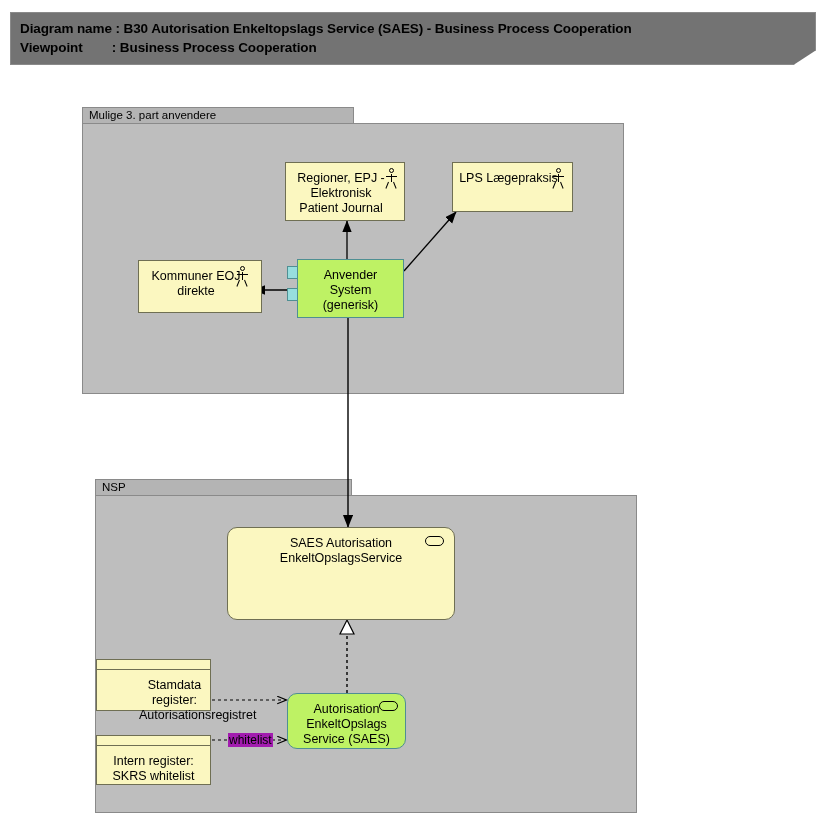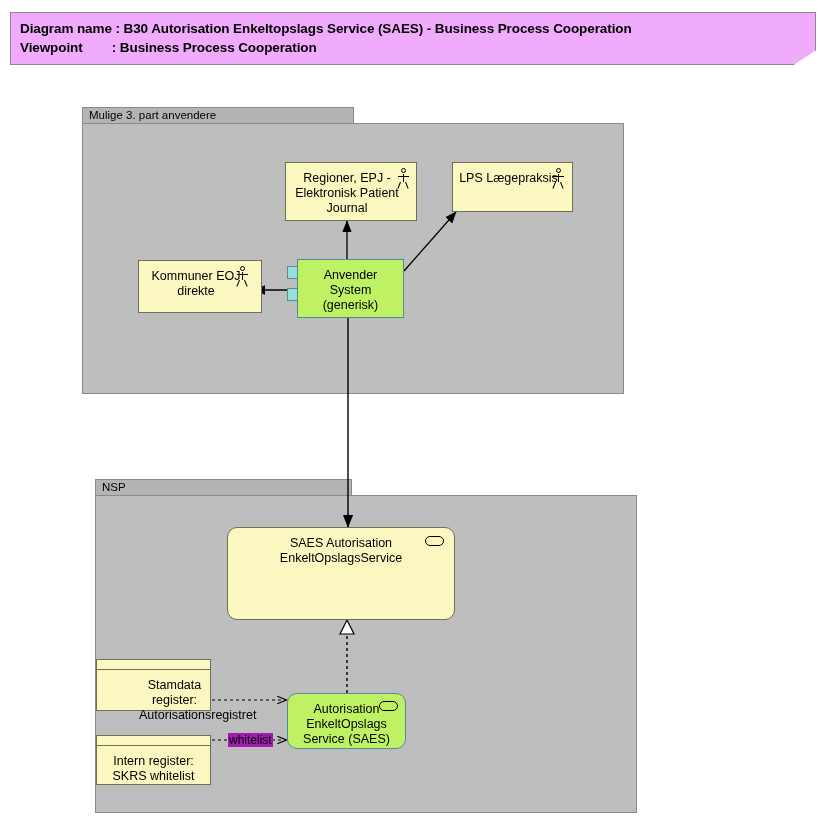--- a/index.html
+++ b/index.html
@@ -15,21 +15,21 @@
     overflow: hidden;
   }
 
   
   #title-banner {
     position: absolute;
     left: 10px;
     top: 12px;
     width: 806px;
     height: 53px;
-    background: #f0abfc;
+    background: #737373;
     border: 1px solid #8a8a8a;
     box-sizing: border-box;
     clip-path: polygon(0 0, 100% 0, 100% 72%, 97.2% 100%, 0 100%);
   }
   .title-row {
     position: absolute;
     left: 9px;
     font-size: 13.5px;
     font-weight: bold;
     color: #000;
@@ -244,21 +244,21 @@
     </g>
 
     <g>
       <line x1="212" y1="740" x2="286" y2="740" stroke="#000" stroke-width="1.1" stroke-dasharray="3,3" marker-end="url(#arrow-open)"></line>
     </g>
   </svg>
 </div>
 
 <div class="edge-label" style="left:228px; top:733px;">whitelist</div>
 
-<div class="node actor top-label" style="left:285px; top:162px; width:132px; height:59px;">
+<div class="node actor top-label" style="left:285px; top:162px; width:120px; height:59px;">
   <div class="label">Regioner, EPJ - Elektronisk Patient Journal</div>
   <div class="actor-icon" style="right:6px; top:5px;">
     <div class="head"></div>
       <div class="body"></div>
       <div class="arms"></div>
     <div class="leg-l"></div>
       <div class="leg-r"></div>
   </div>
 </div>
 

